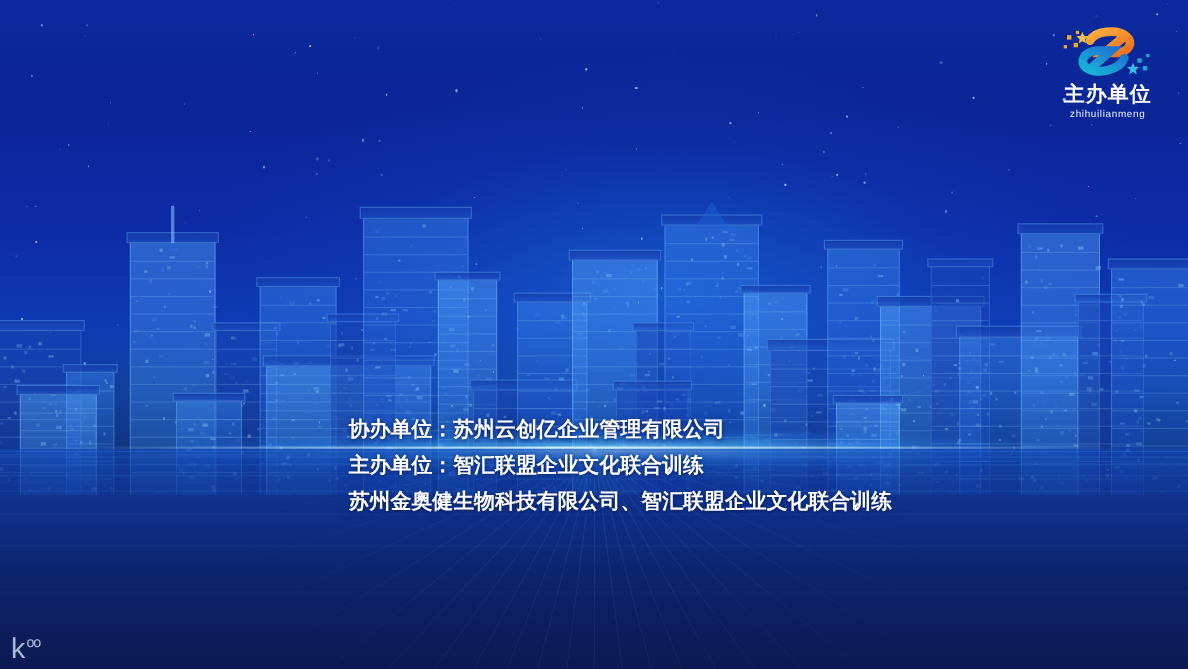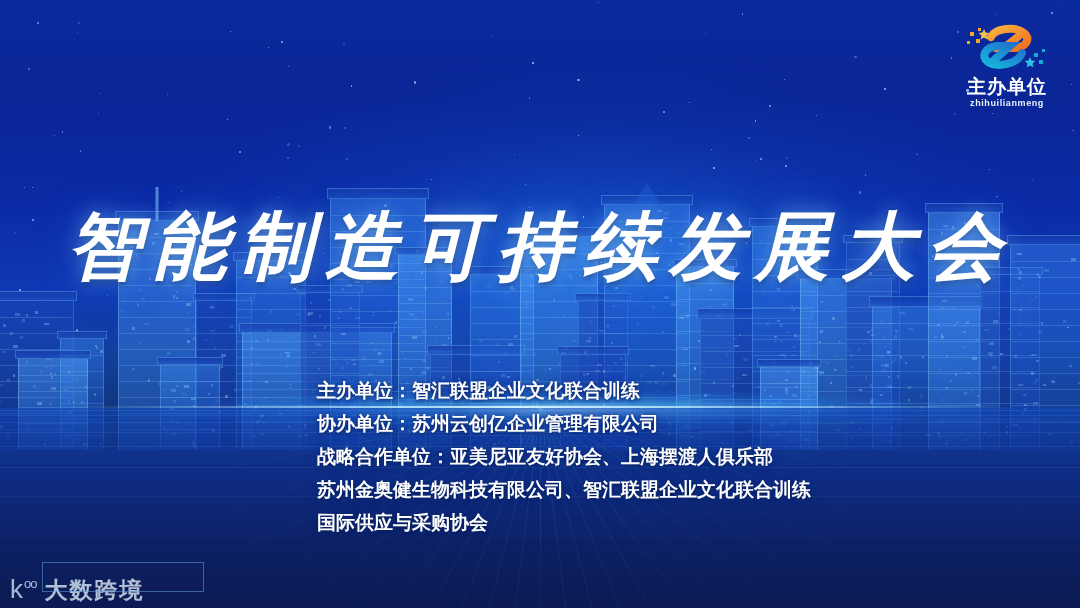--- a/index.html
+++ b/index.html
@@ -51,21 +51,21 @@
   .floor .hl{position:absolute;left:-5%;width:110%;height:1px;background:rgba(110,200,255,.30);}
   .floor .vl{position:absolute;top:0;left:50%;width:1px;height:320px;
     background:linear-gradient(180deg,rgba(120,205,255,.42),rgba(120,205,255,.05));
     transform-origin:top center;}
 
   
   .logos{position:absolute;top:22px;right:30px;display:flex;align-items:flex-start;gap:44px;}
   .logo{display:flex;flex-direction:column;align-items:center;}
   .logo .mark{height:52px;display:flex;align-items:center;justify-content:center;}
   .logo .cn{color:#fff;font-weight:700;font-size:19px;letter-spacing:1px;margin-top:3px;line-height:1;}
-  .logo .py{color:#e9f2ff;font-weight:700;font-size:9px;letter-spacing:.6px;margin-top:3px;line-height:1;}
+  .logo .py{color:#e9f2ff;font-weight:400;font-size:9px;letter-spacing:.6px;margin-top:3px;line-height:1;}
 
   
   .title{
     position:absolute;left:0;right:0;top:148px;text-align:center;
     font-family:"DejaVu Serif","Liberation Serif",serif;
     font-weight:700;font-size:74px;letter-spacing:12px;color:#ffffff;
     font-style:italic;white-space:nowrap;
     text-shadow:0 0 18px rgba(140,210,255,.55),0 0 44px rgba(60,150,255,.40),0 3px 6px rgba(0,20,70,.55);
   }
 
@@ -1422,34 +1422,27 @@
           </g>
         </svg>
       </div>
       <div class="cn">主办单位</div>
       <div class="py">zhihuilianmeng</div>
     </div>
 
 
   </div>
 
-  <h1 class="title">智能制造可持续发展大会</h1>
 
   <div class="info">
+    <div class="line">协办单位：苏州云创亿企业管理有限公司</div>
     <div class="line">主办单位：智汇联盟企业文化联合训练</div>
-    <div class="line">协办单位：苏州云创亿企业管理有限公司</div>
-    <div class="line">战略合作单位：亚美尼亚友好协会、上海摆渡人俱乐部</div>
     <div class="line">苏州金奥健生物科技有限公司、智汇联盟企业文化联合训练</div>
-    <div class="line">国际供应与采购协会</div>
   </div>
 
   <div class="wm">
     <div class="glyph">
       <span>k</span>
       <span class="oo">oo</span>
     </div>
-    <div class="txt">
-      <span class="box"></span>
-      <span>大数跨境</span>
-    </div>
   </div>
 
 </div>
 
 </body></html>

